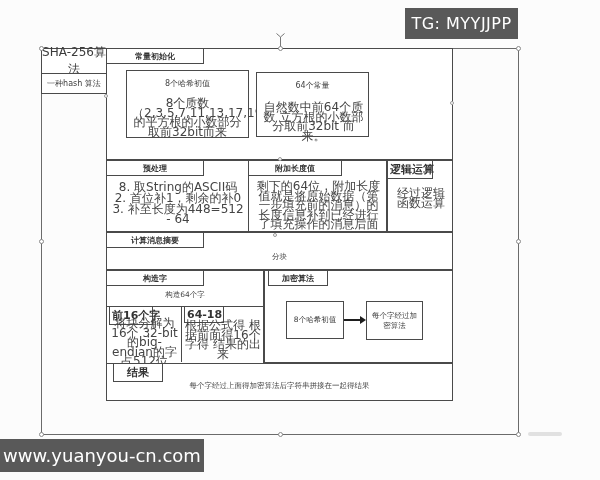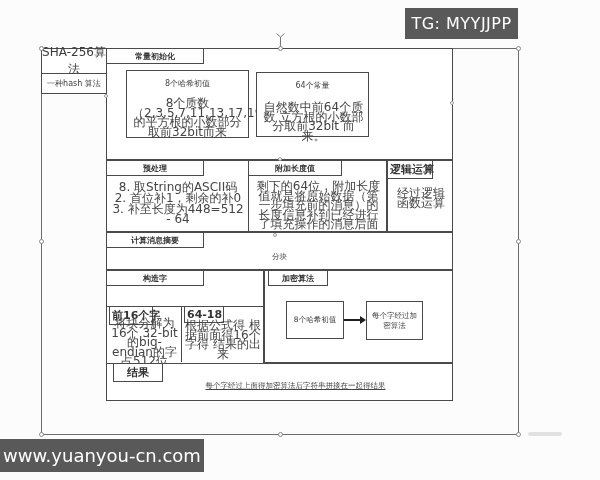--- a/index.html
+++ b/index.html
@@ -85,20 +85,21 @@
     <div class="bodytxt t7" style="left:6px;top:28px;width:54px;">经过逻辑函数运算</div>
   </div>
 
   <div class="node" style="left:106px;top:232px;width:347px;height:38px;">
     <div class="tab" style="width:98px;">计算消息摘要</div>
     <div class="bodytxt t75" style="left:0;top:19px;width:100%;">分块</div>
   </div>
 
   <div class="node" style="left:106px;top:270px;width:158px;height:106px;">
     <div class="tab" style="width:98px;">构造字</div>
+    <div class="bodytxt t75" style="left:0;top:19px;width:100%;">构造64个字</div>
     <div class="divider-h" style="left:0;top:35px;width:156px;"></div>
     <div class="divider-v" style="left:74px;top:35px;height:56px;"></div>
     <div class="tab small" style="left:2px;top:35px;width:44px;">前16个字</div>
     <div class="bodytxt t7" style="left:3px;top:48px;width:69px;">将块分解为16个 32-bit的big-endian的字 占512位</div>
     <div class="tab small" style="left:77px;top:35px;width:40px;">64-18</div>
     <div class="bodytxt t7" style="left:77px;top:50px;width:78px;">根据公式得 根据前面得16个字得 结果的出来</div>
   </div>
 
   <div class="node" style="left:264px;top:270px;width:189px;height:93px;">
     <div class="tab" style="left:3px;width:60px;">加密算法</div>
@@ -107,21 +108,21 @@
     </div>
     <div class="arrow-line" style="left:79px;top:48px;width:17px;"></div>
     <div class="arrow-head" style="left:95px;top:45px;"></div>
     <div class="innerbox ctr t75" style="left:101px;top:30px;width:57px;height:39px;padding:0 3px;">
       <span>每个字经过加密算法</span>
     </div>
   </div>
 
   <div class="node" style="left:106px;top:363px;width:347px;height:38px;">
     <div class="tab small" style="left:6px;width:50px;">结果</div>
-    <div class="bodytxt t75" style="left:16px;top:17px;width:100%;text-decoration:underline;">每个字经过上面得加密算法后字符串拼接在一起得结果</div>
+    <div class="bodytxt t75" style="left:0;top:17px;width:100%;">每个字经过上面得加密算法后字符串拼接在一起得结果</div>
   </div>
 
   <div class="handle" style="left:39px;top:46px;"></div>
   <div class="handle" style="left:278px;top:46px;"></div>
   <div class="handle" style="left:516px;top:46px;"></div>
   <div class="handle" style="left:39px;top:239px;"></div>
   <div class="handle" style="left:516px;top:239px;"></div>
   <div class="handle" style="left:39px;top:432px;"></div>
   <div class="handle" style="left:278px;top:432px;"></div>
   <div class="handle" style="left:516px;top:432px;"></div>

